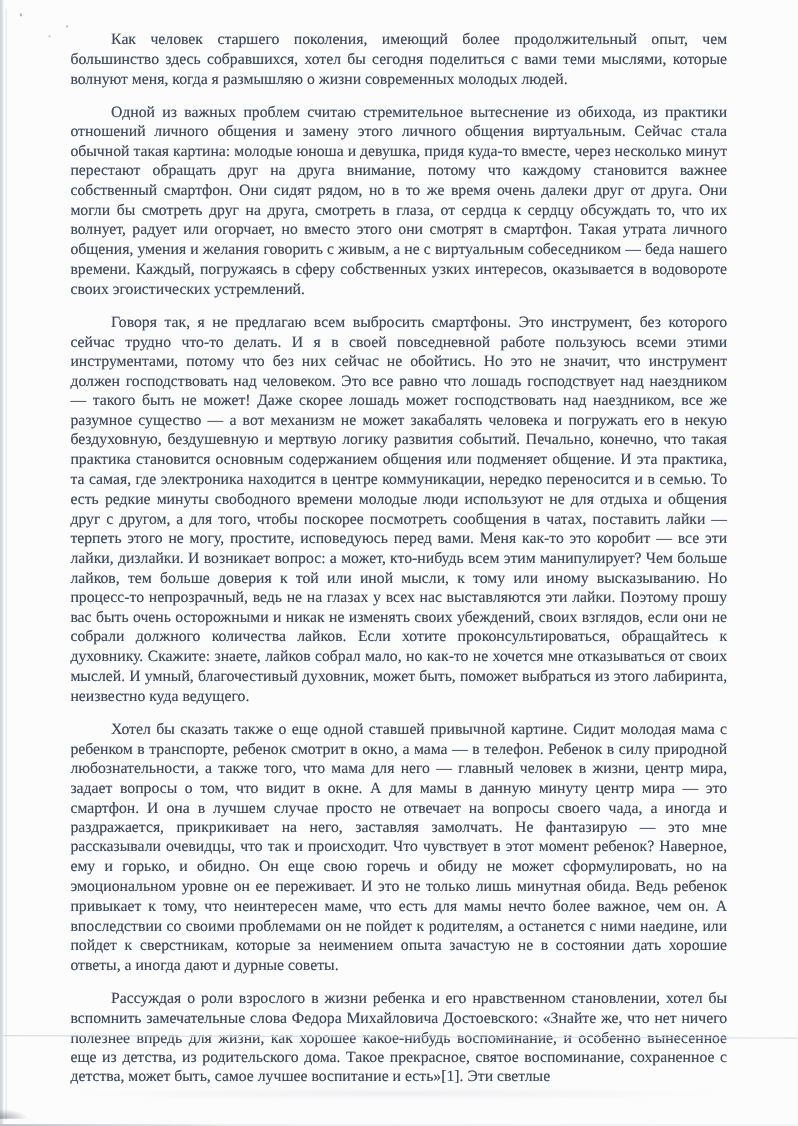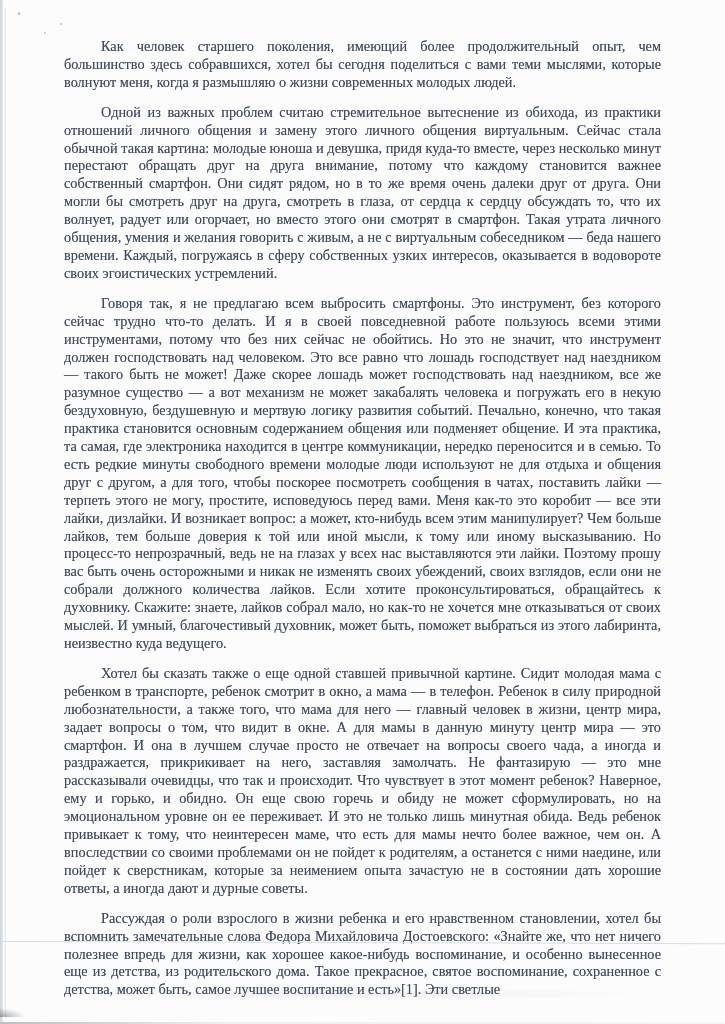--- a/index.html
+++ b/index.html
@@ -58,21 +58,21 @@
   }
   
   .speck { position: absolute; border-radius: 50%; background: #8d93a0; }
   .speck.s1 { left: 18px; top: 12px; width: 2px; height: 3px; opacity: .7; }
   .speck.s2 { left: 60px; top: 23px; width: 2px; height: 2px; opacity: .6; }
   .speck.s3 { left: 44px; top: 32px; width: 2px; height: 2px; opacity: .5; }
   
   .text-block {
     position: absolute;
     left: 64px;
-    top: 38px;
+    top: 28px;
     width: 597px;
     color: #3f4a5f;
     font-size: 14.3px;
     line-height: 17.9px;
     text-align: justify;
     text-shadow: 0 0 0.5px rgba(63,74,95,0.55);
   }
   .text-block p {
     margin: 0 0 12px 0;
     text-indent: 37px;

